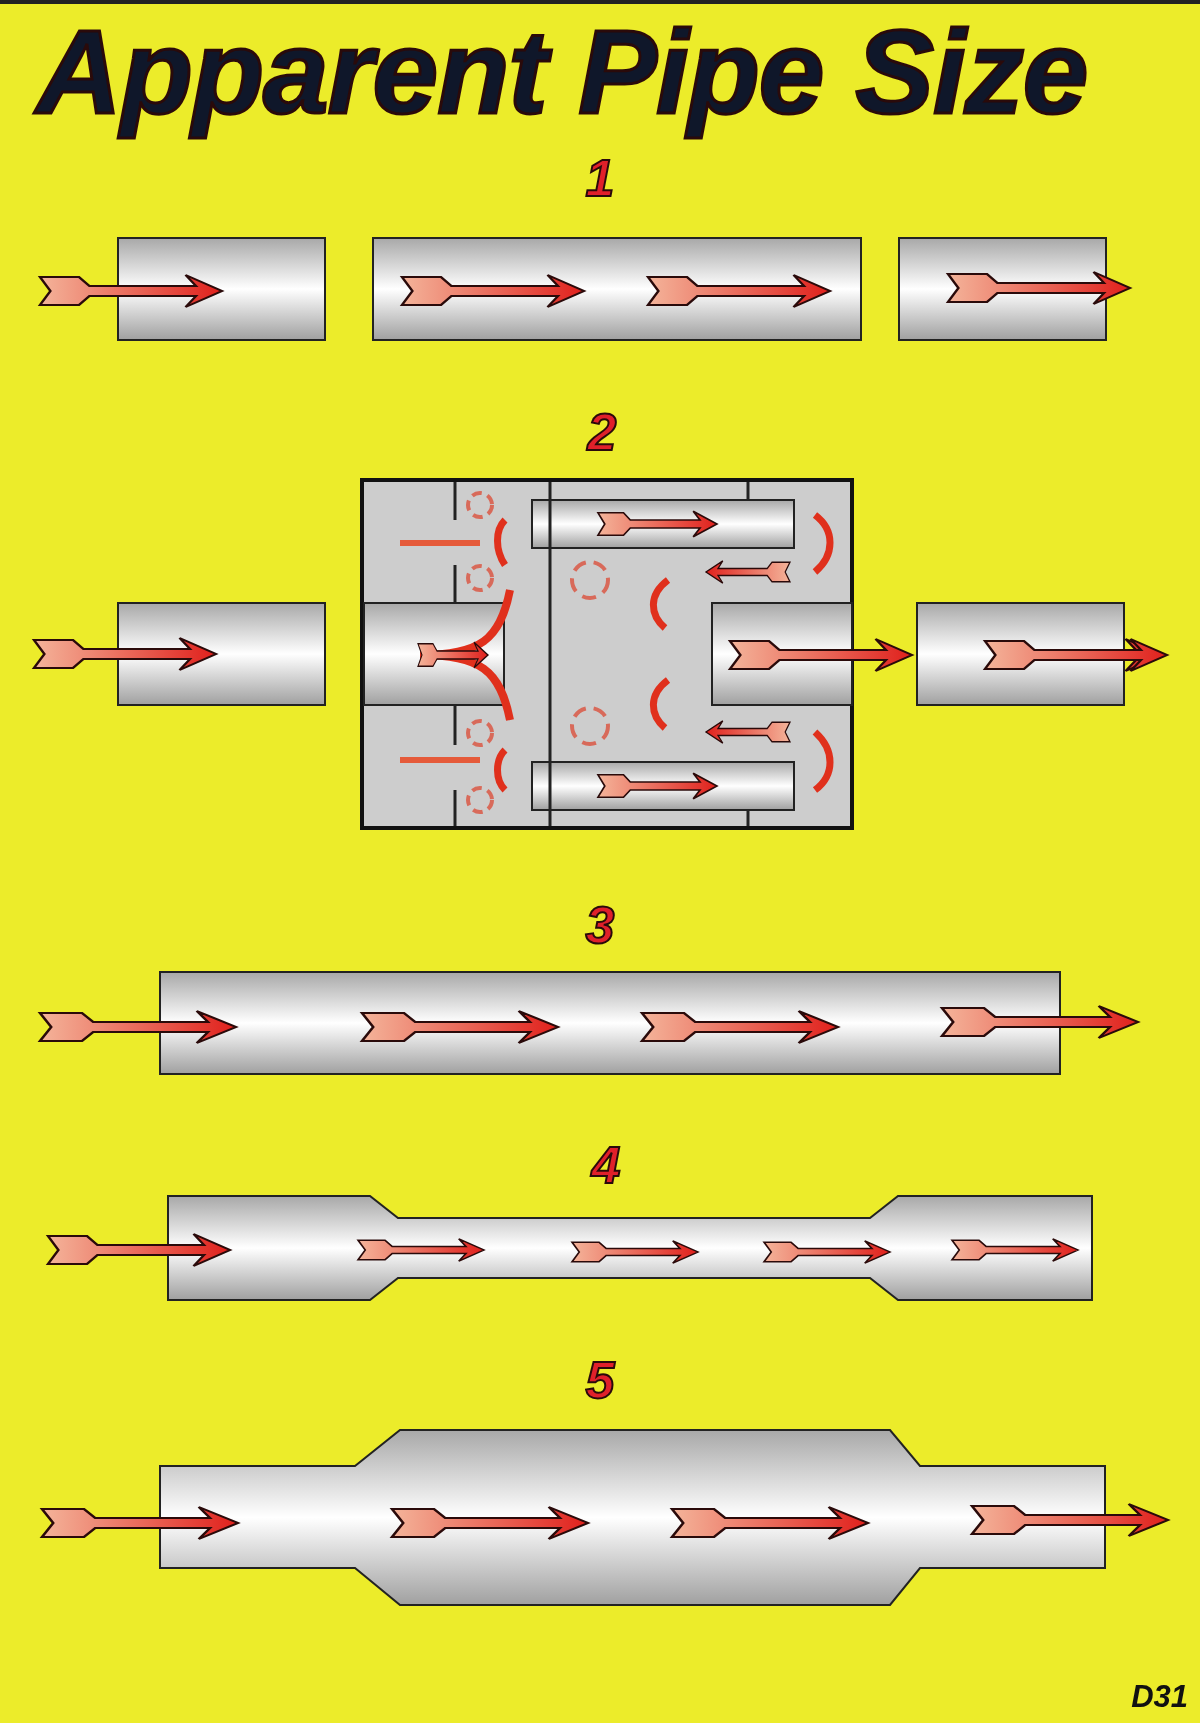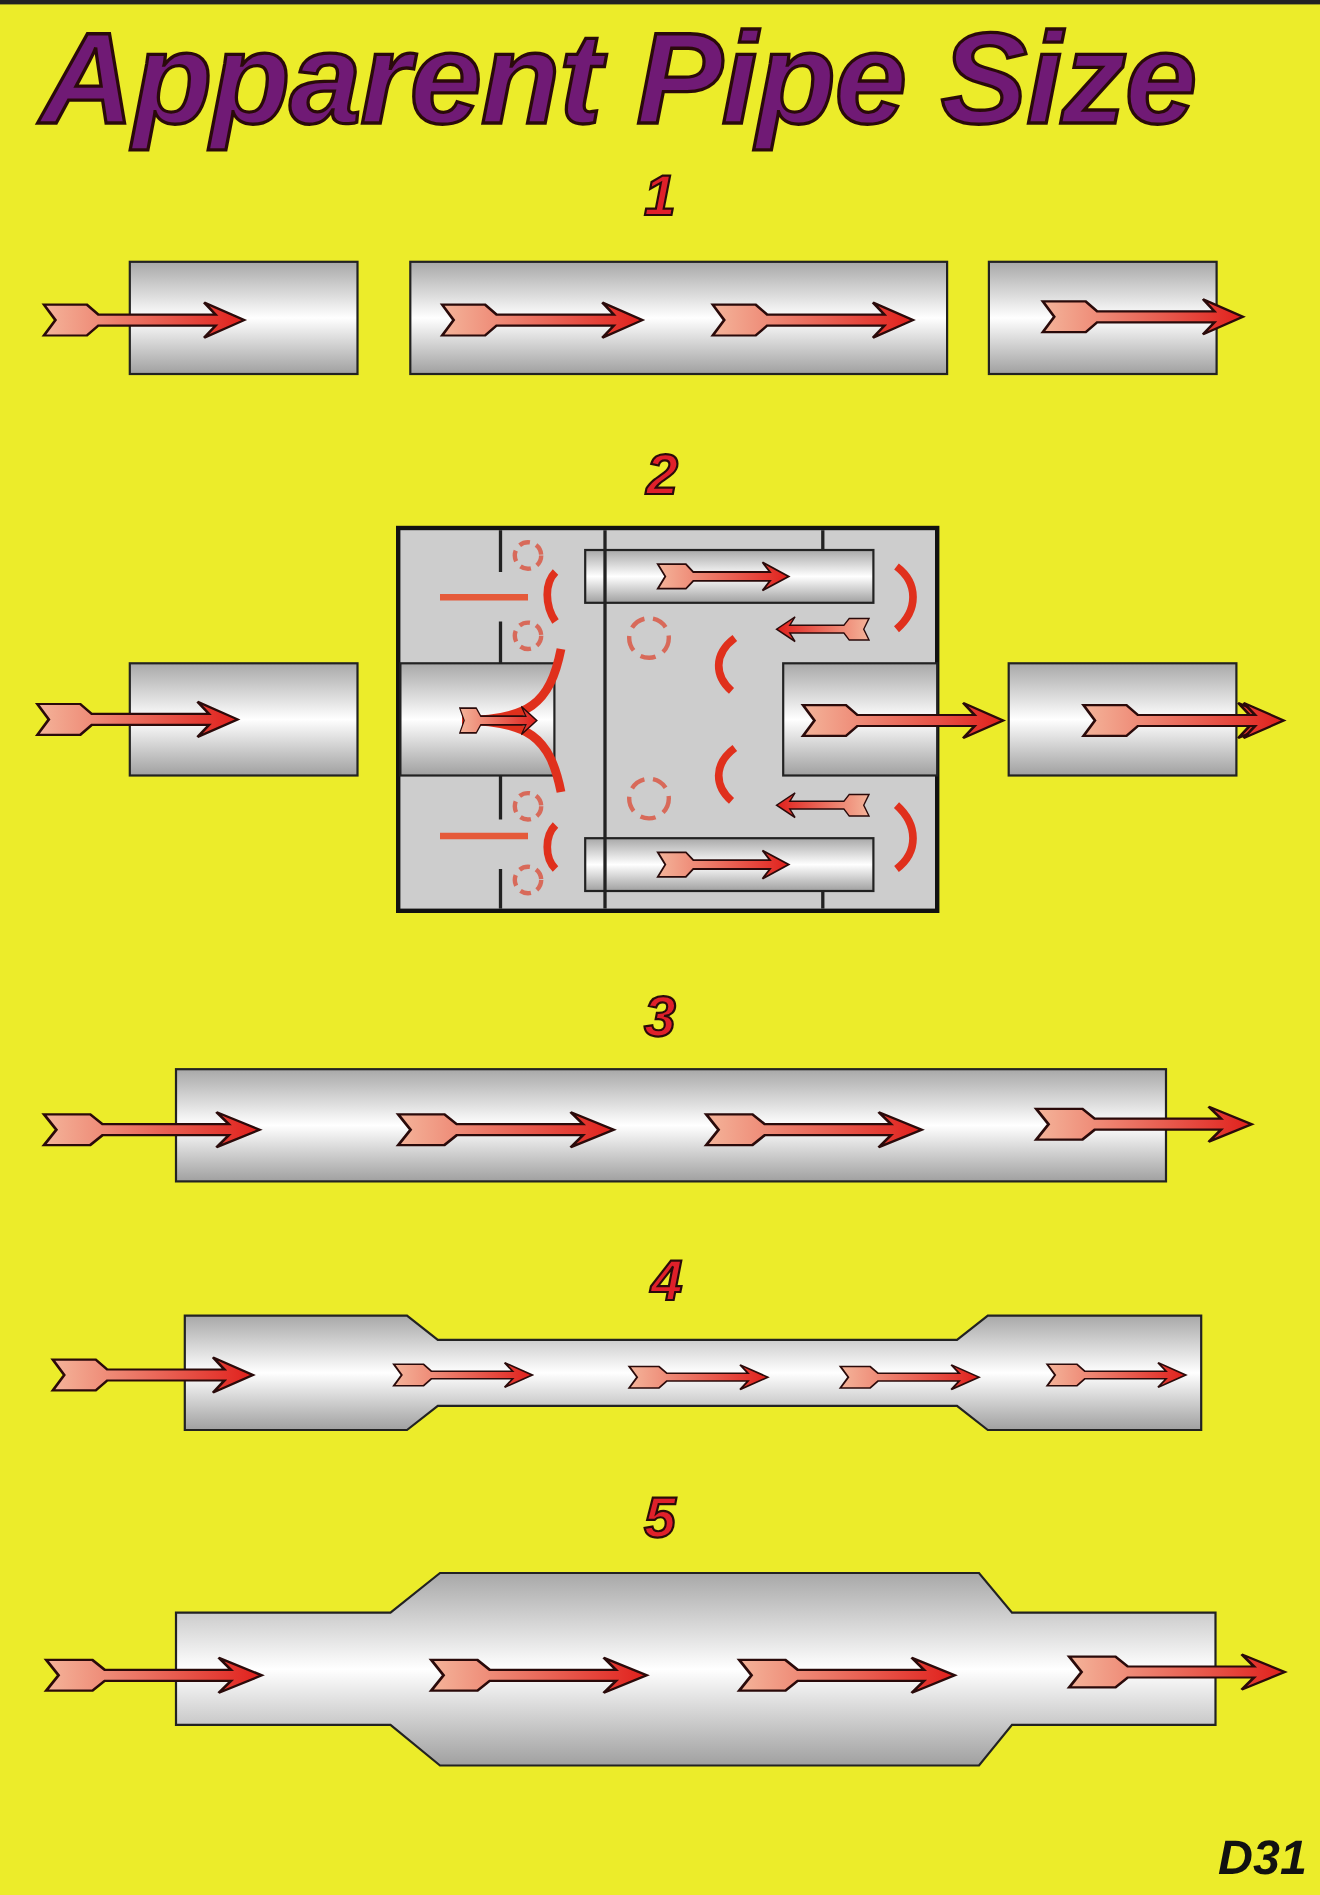--- a/index.html
+++ b/index.html
@@ -1,20 +1,20 @@
 <!DOCTYPE html>
 <html><head>
 <meta charset="utf-8">
 <style>
   html,body{margin:0;padding:0;}
   body{width:1200px;height:1723px;background:#ecec2a;position:relative;overflow:hidden;font-family:"Liberation Sans",sans-serif;}
   .topline{position:absolute;left:0;top:0;width:1200px;height:4px;background:#222;}
-  .title{position:absolute;left:0;top:2px;width:1124px;text-align:center;font-size:118px;font-weight:bold;font-style:italic;color:#701a75;-webkit-text-stroke:3px #2a0a0a;letter-spacing:-1px;line-height:140px;}
+  .title{position:absolute;left:0;top:2px;width:1124px;text-align:center;font-size:118px;font-weight:bold;font-style:italic;color:#0f172a;-webkit-text-stroke:3px #2a0a0a;letter-spacing:-1px;line-height:140px;}
   .num{position:absolute;width:80px;text-align:center;font-size:52px;font-weight:bold;font-style:italic;color:#e0202a;-webkit-text-stroke:2px #2a0a0a;line-height:60px;}
-  .code{position:absolute;right:12px;bottom:8px;font-size:44px;font-weight:bold;font-style:italic;color:#111;}
+  .code{position:absolute;right:12px;bottom:8px;font-size:31px;font-weight:bold;font-style:italic;color:#111;}
   svg{position:absolute;left:0;top:0;}
 </style>
 </head>
 <body>
 
 <div class="topline"></div>
 <div class="title">Apparent Pipe Size</div>
 
 <div class="num" style="left:560px;top:148px;">1</div>
 <div class="num" style="left:562px;top:402px;">2</div>

